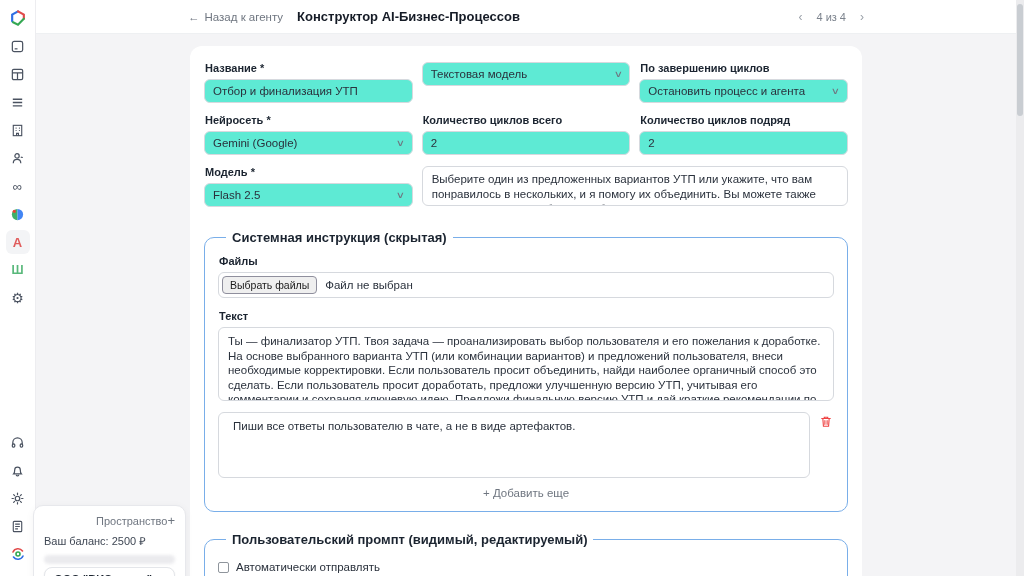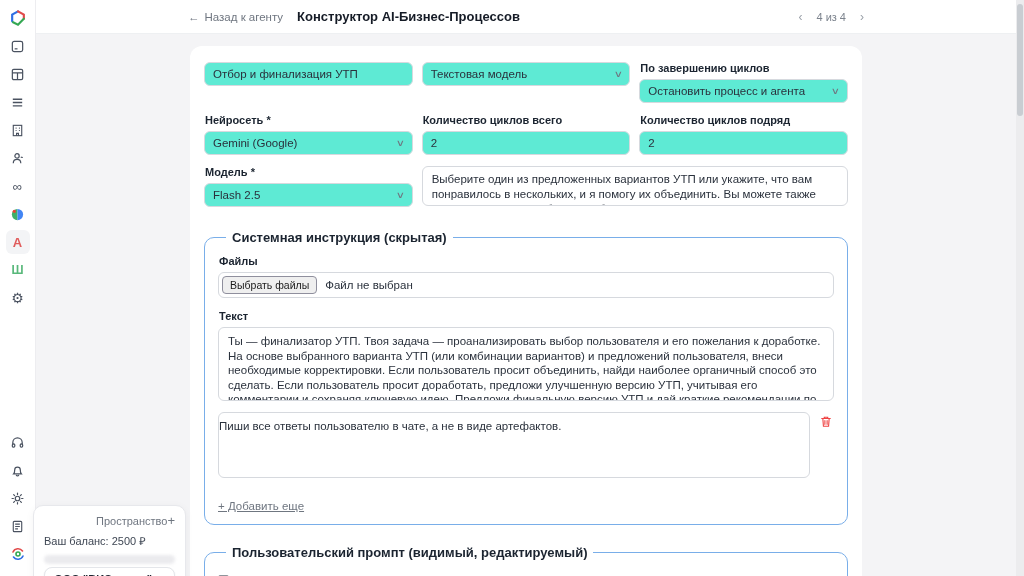--- a/index.html
+++ b/index.html
@@ -52,23 +52,23 @@
   .file-box { display:flex; align-items:center; border:1px solid #d6d9de; border-radius:6px;
     height:26px; padding:0 3px; margin-top:2px; }
   .file-btn { background:#efefef; border:1px solid #8f8f9d; border-radius:4px; height:18px;
     padding:0 7px; font-size:10.5px; color:#1a1a1a; font-family:inherit; cursor:pointer; }
   .file-status { margin-left:8px; font-size:11.5px; color:#2a313c; }
 
   .big-area { width:100%; height:74px; border:1px solid #d6d9de; border-radius:6px; resize:none;
     font-family:inherit; font-size:11.5px; line-height:14.6px; color:#2a313c; padding:6px 9px; overflow:hidden; }
   .area-row { display:flex; align-items:flex-start; gap:8px; margin-top:7px; }
   .area2 { flex:1 1 auto; height:66px; border:1px solid #d6d9de; border-radius:6px; resize:none;
-    font-family:inherit; font-size:11.5px; line-height:14.6px; color:#2a313c; padding:6px 0; overflow:hidden; }
+    font-family:inherit; font-size:11.5px; line-height:14.6px; color:#2a313c; padding:6px 14px; overflow:hidden; }
   .trash-btn { background:none; border:none; cursor:pointer; color:#ef4444; padding:2px; margin-top:1px; }
-  .add-more { color:#6f7680; font-size:11.5px; margin-top:22px; cursor:pointer;text-decoration:underline; }
+  .add-more { text-align:center; color:#6f7680; font-size:11.5px; margin-top:9px; cursor:pointer; }
 
   .chk-row { display:flex; align-items:center; gap:7px; margin-top:4px; cursor:pointer; }
   .chk { width:11px; height:11px; border:1.2px solid #8f959c; border-radius:2px; background:#fff; flex:0 0 auto; }
   .chk-label { font-size:11.5px; color:#2a313c; }
 
   
   .ws-panel { position:absolute; left:33px; top:505px; width:153px; background:#fff;
     border:1px solid #e7e8ec; border-radius:10px; padding:8px 10px 10px; z-index:6;
     box-shadow:0 2px 8px rgba(0,0,0,.05); }
   .ws-head { display:flex; align-items:center; justify-content:flex-end; }
@@ -195,20 +195,21 @@
       <span>4 из 4</span>
       <span class="pg-chev">›</span>
     </div>
   </div>
 
   <div class="content">
     <div class="card">
 
       <div class="form-grid">
         <div class="cell">
+          <label class="f-label">Название *</label>
           <input class="t-input" value="Отбор и финализация УТП" style="">
         </div>
         <div class="cell">
           <div class="control select">
             <span>Текстовая модель</span>
             <span class="sel-chev">∨</span>
           </div>
         </div>
         <div class="cell">
           <label class="f-label">По завершению циклов</label>

